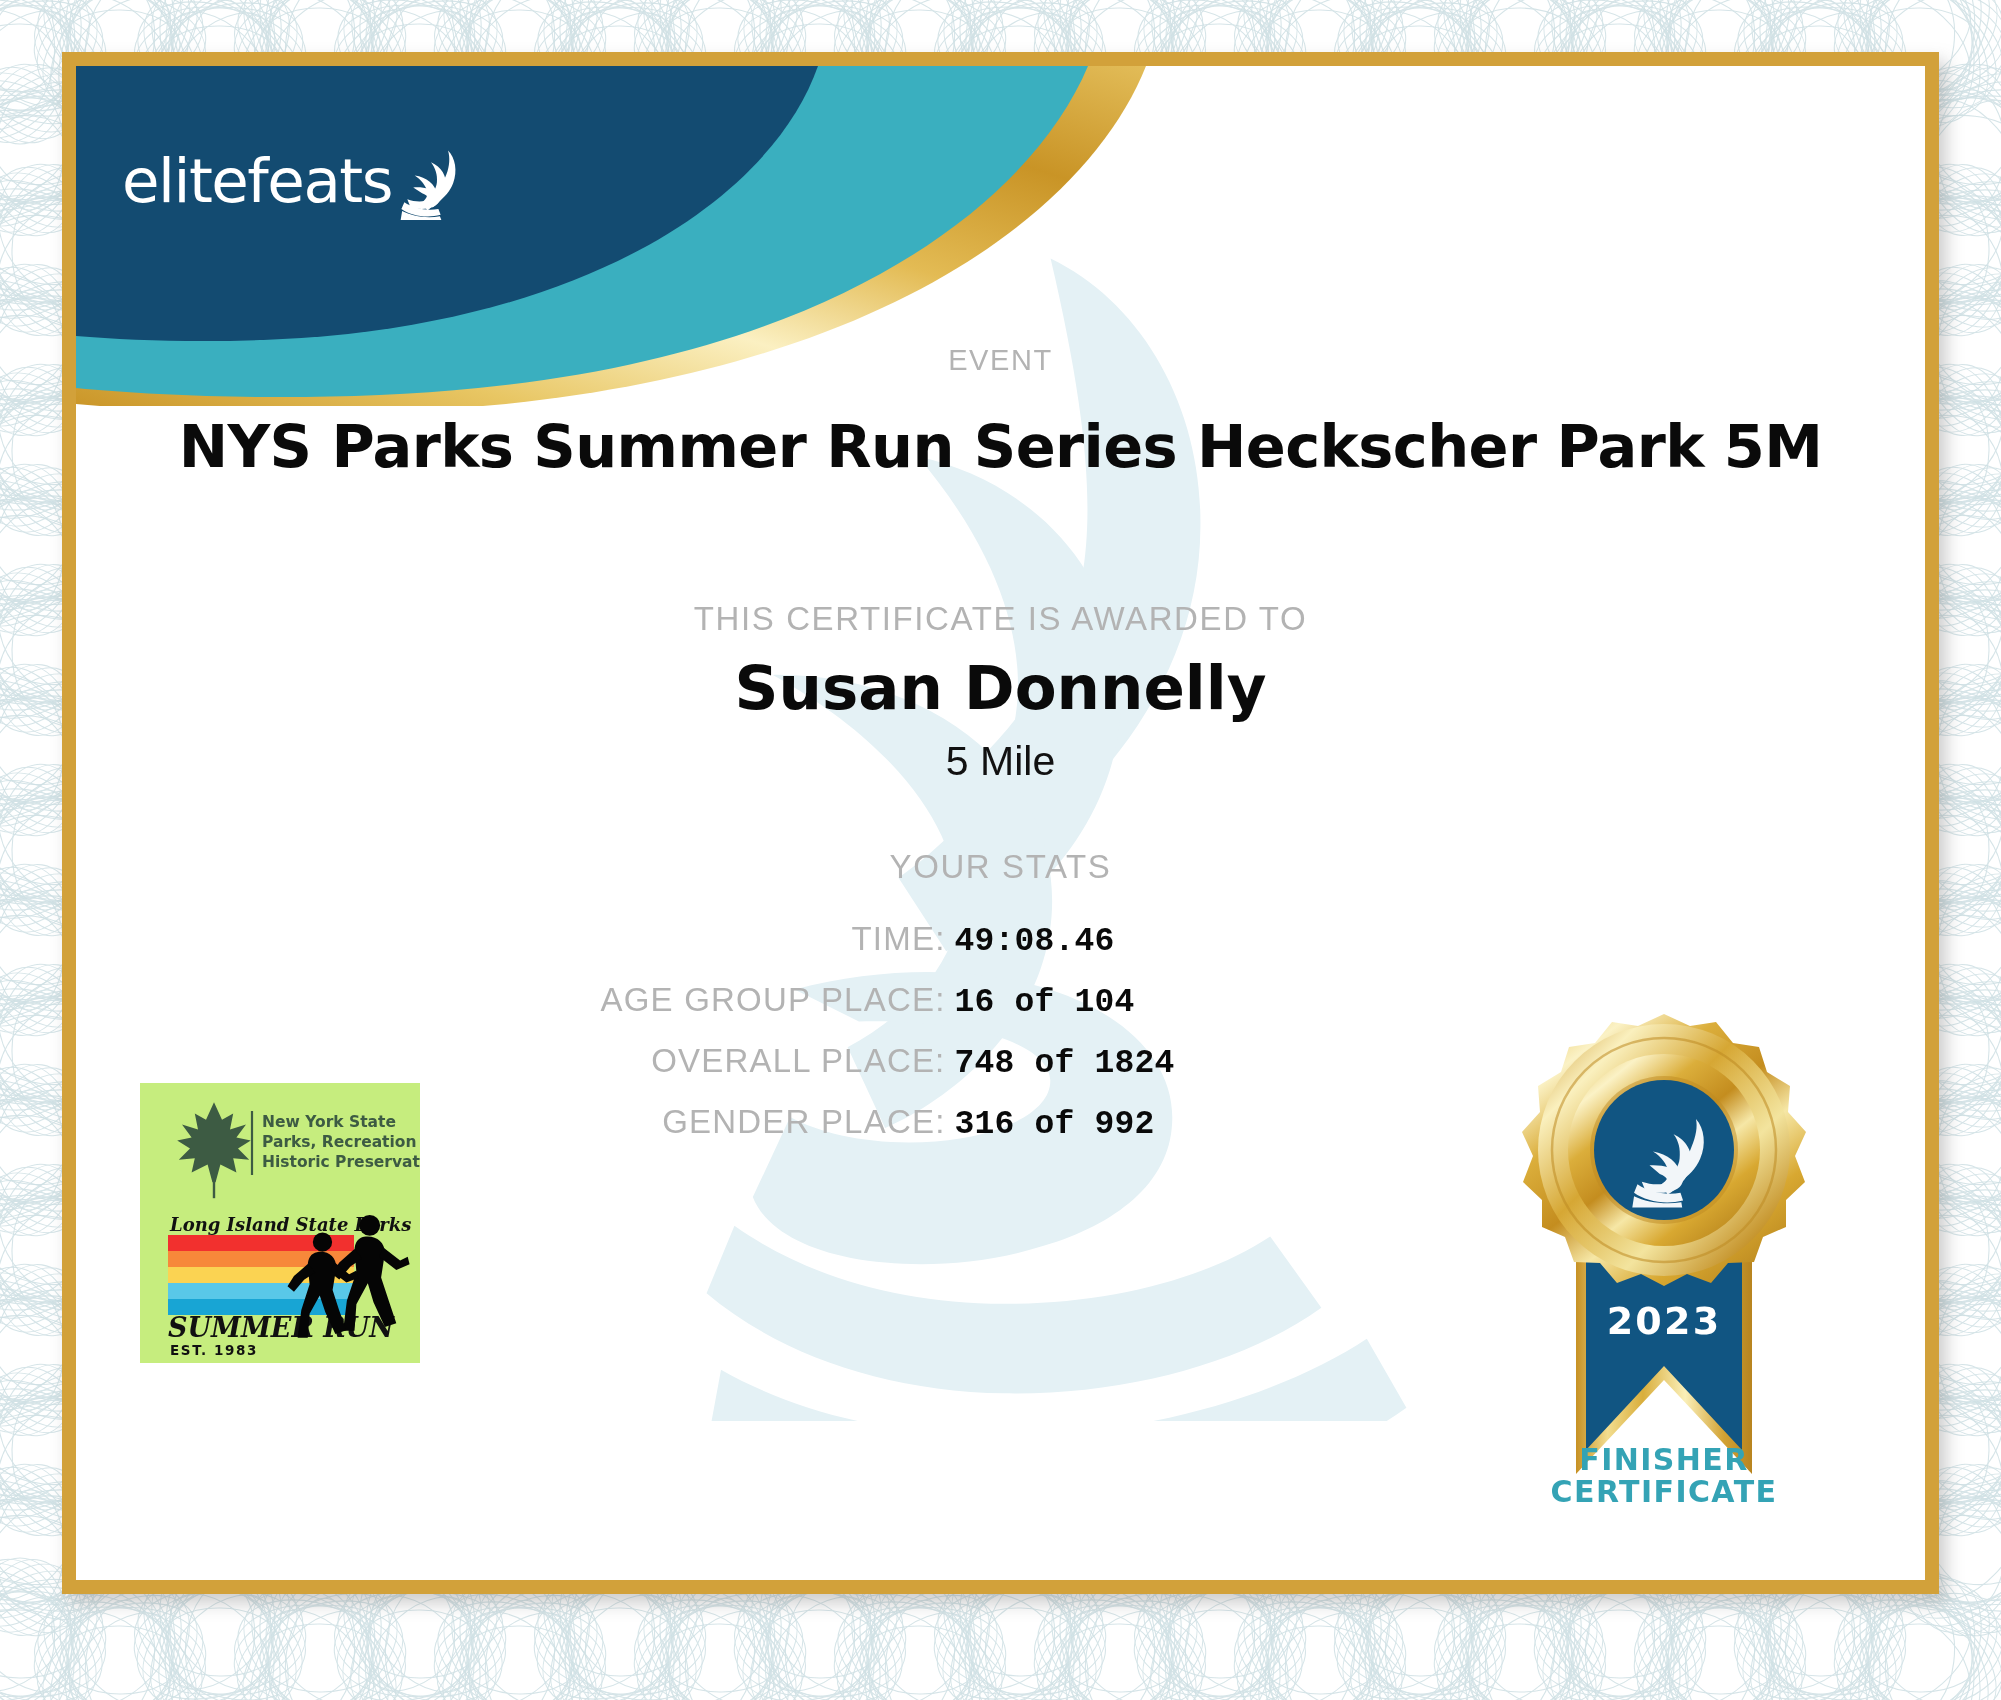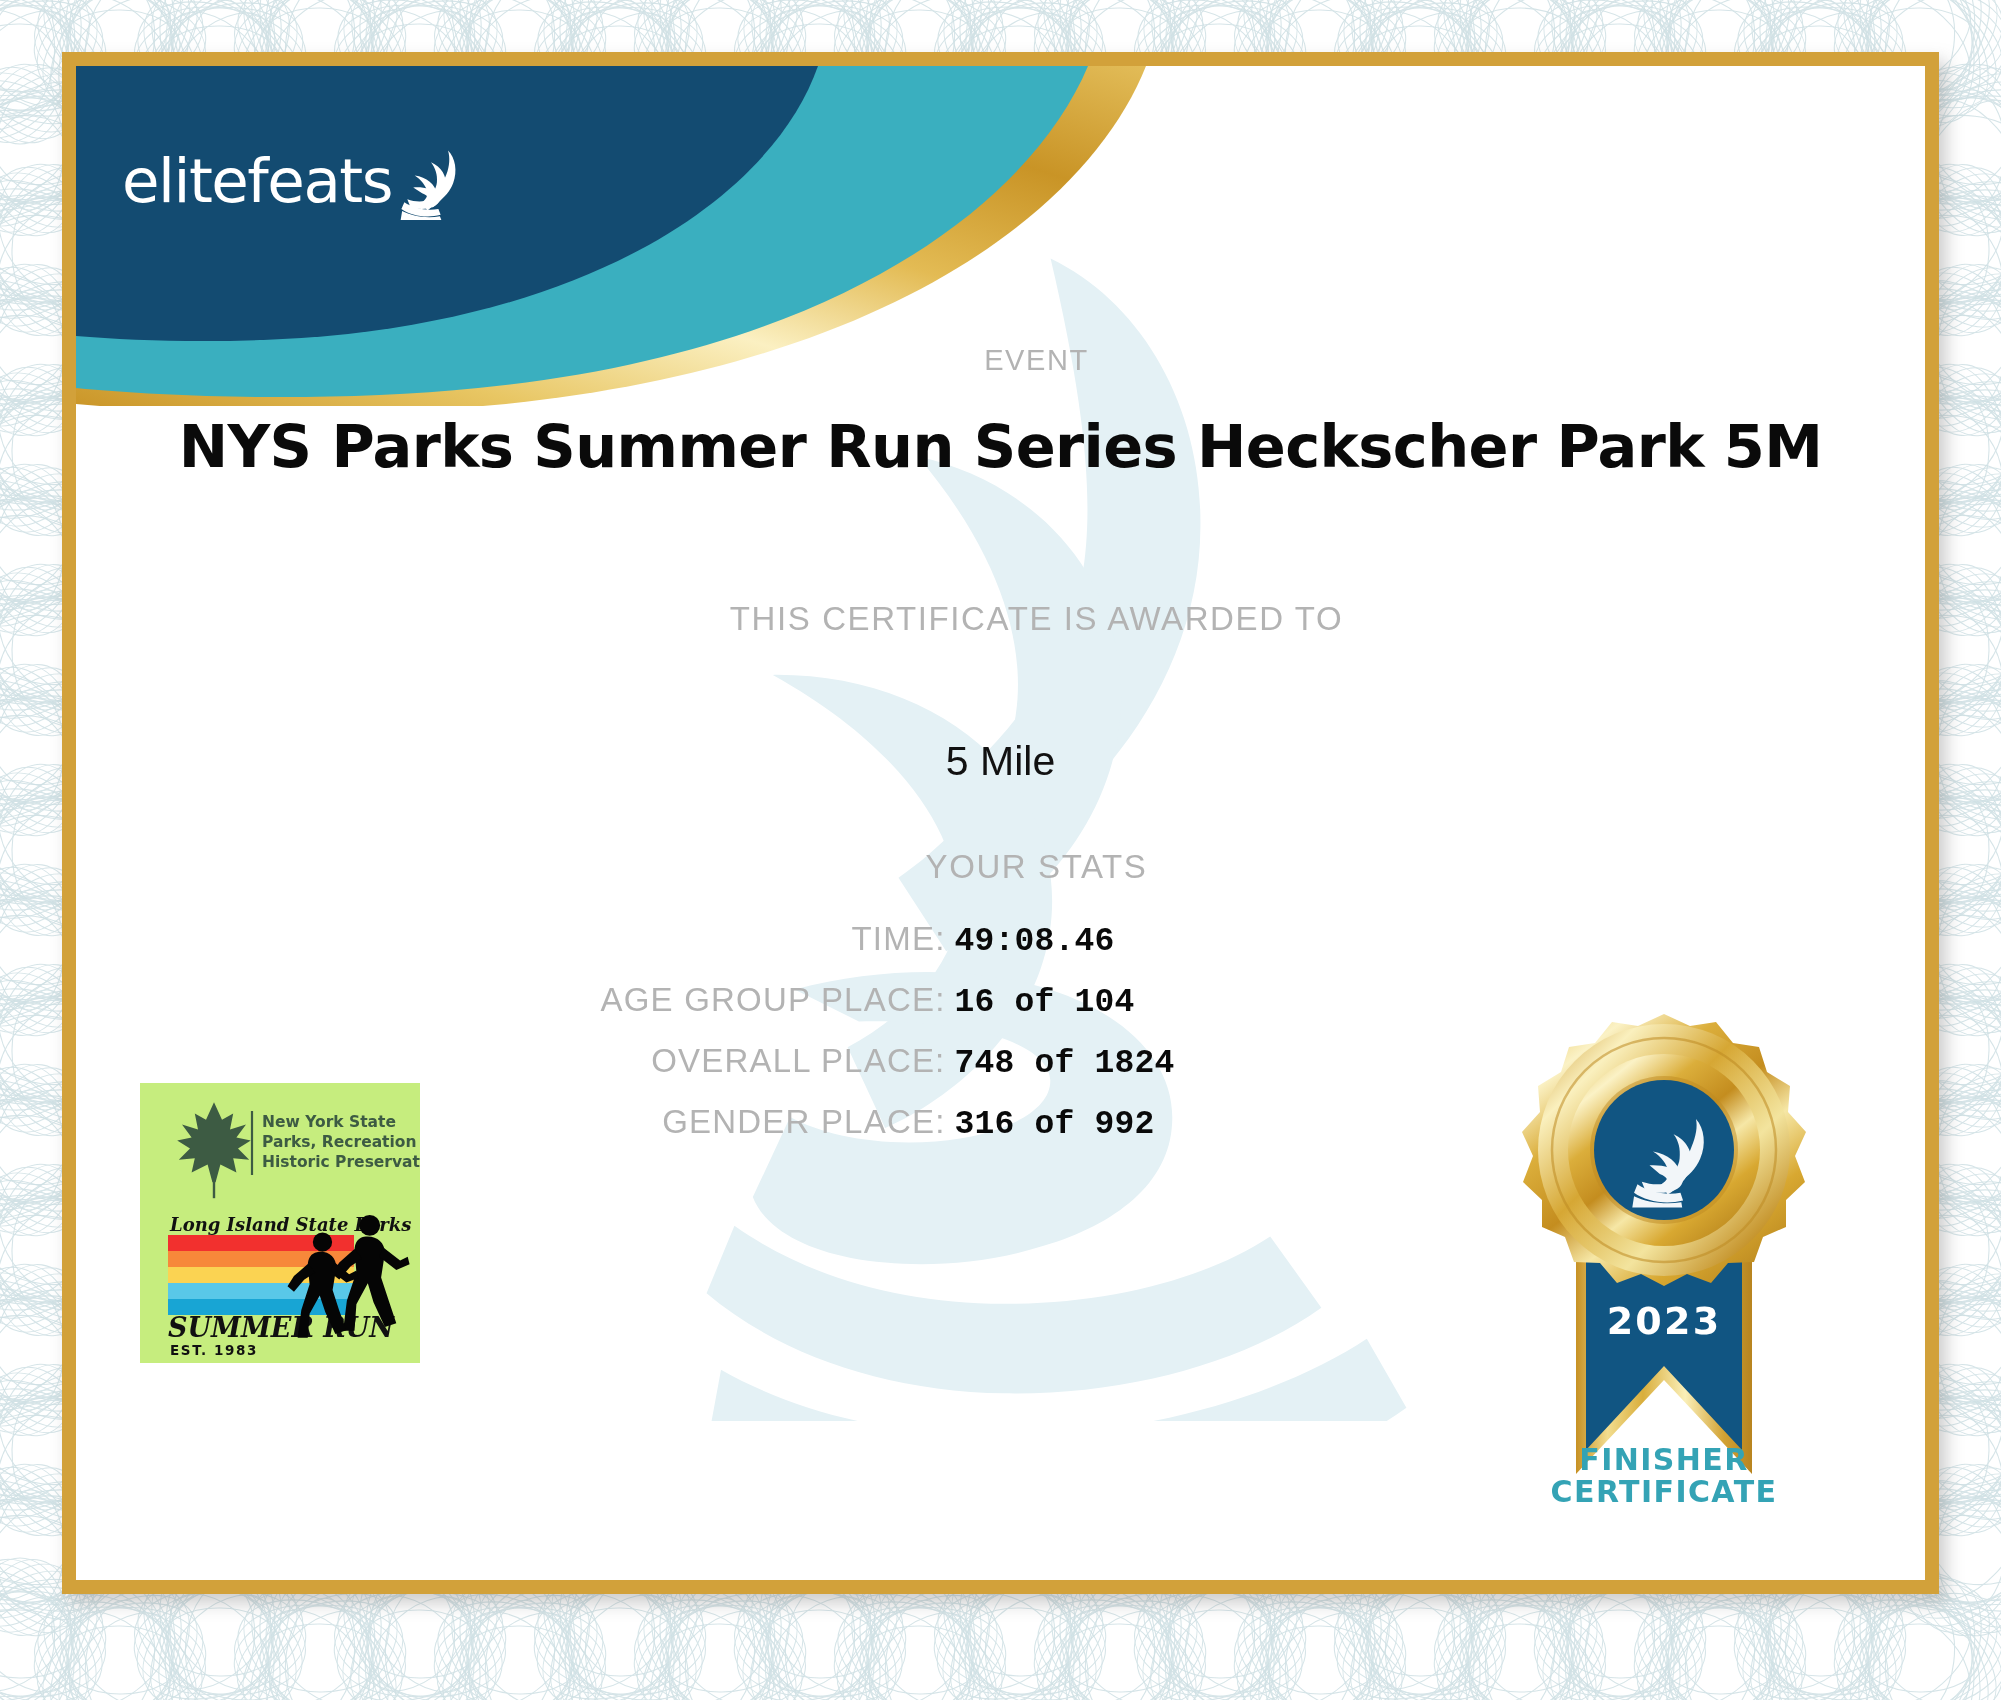--- a/index.html
+++ b/index.html
@@ -66,21 +66,20 @@
   #logo-wing{margin-left:2px;margin-top:6px;}
 
   
   .content{position:absolute;z-index:7;width:1849px;text-align:center;}
 
   .muted-label{
     color:#b3b3b3;
     font-weight:400;
     letter-spacing:1.6px;
     font-family:"Liberation Sans", sans-serif;
-    padding-left:36px;
   }
 
   #event-label{top:278px;font-size:29px;}
   #event-title{
     top:322px;
     font-size:59px;
     font-weight:bold;
     color:#0a0a0a;
     letter-spacing:-0.6px;
     font-family:"DejaVu Sans", sans-serif;
@@ -348,20 +347,21 @@
         <path d="M14 76 C 26 84, 44 88, 60 85 L 63 93 C 44 98, 23 94, 10 85 Z"></path>
         <path d="M11 88 C 24 95, 44 98, 62 95 L 64 100 L 9 100 Z"></path>
       </g>
     </svg>
   </div>
 
   <div class="content muted-label" id="event-label">EVENT</div>
   <div class="content" id="event-title">NYS Parks Summer Run Series Heckscher Park 5M</div>
 
   <div class="content muted-label" id="awarded-label">THIS CERTIFICATE IS AWARDED TO</div>
+  <div class="content" id="recipient-name">Susan Donnelly</div>
   <div class="content" id="distance">5 Mile</div>
 
   <div class="content muted-label" id="stats-label">YOUR STATS</div>
 
   <div id="stats-table">
     <div class="stat-row">
       <div class="stat-label">TIME:</div>
       <div class="stat-value">49:08.46</div>
     </div>
     <div class="stat-row">

